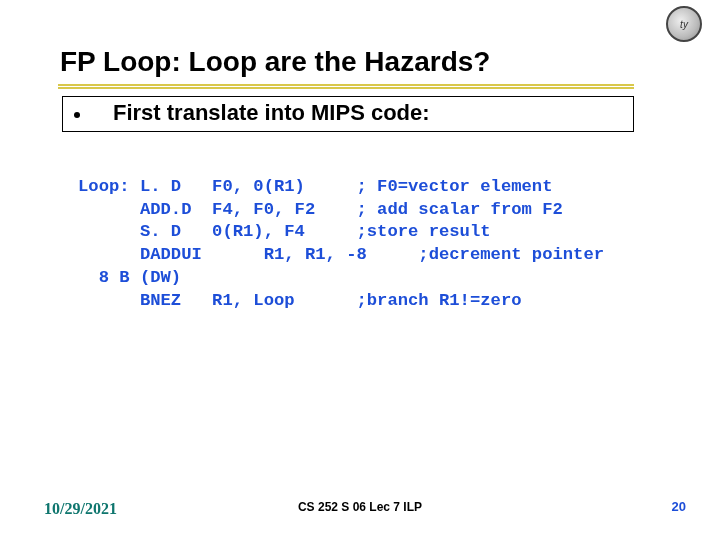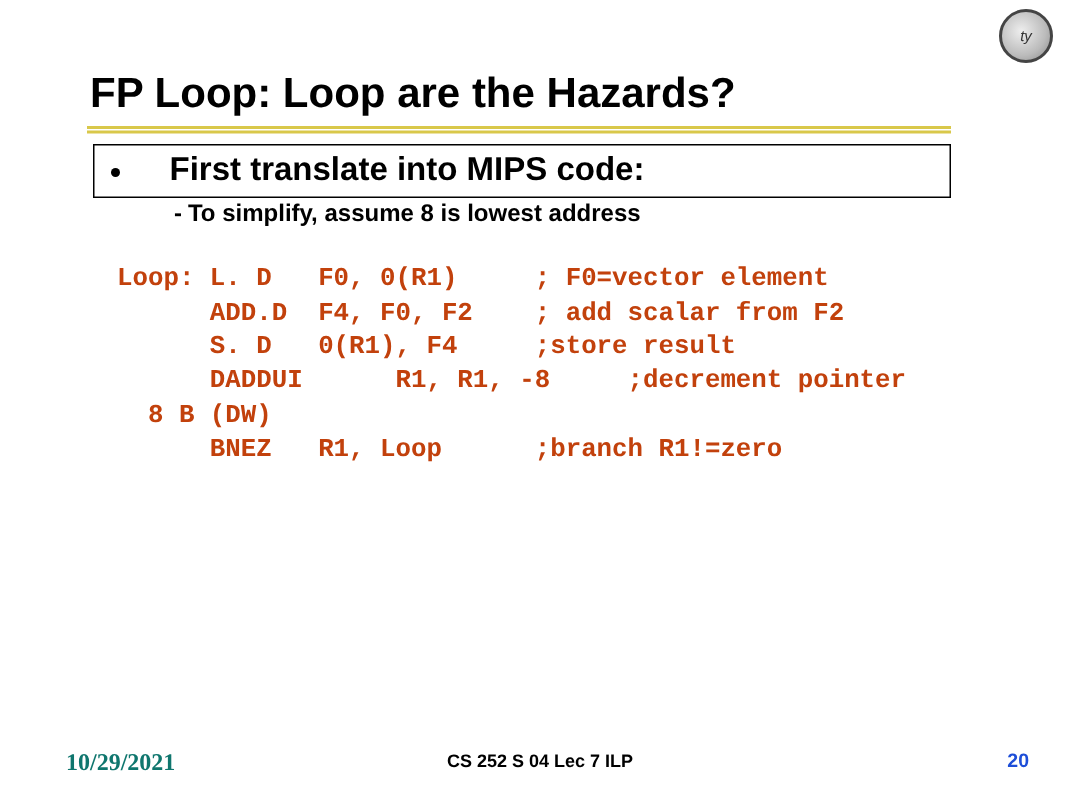--- a/index.html
+++ b/index.html
@@ -8,21 +8,21 @@
   .logo { position: absolute; top: 6px; right: 18px; width: 36px; height: 36px; border-radius: 50%; border: 2px solid #444; background: radial-gradient(circle at 40% 40%, #eee, #bbb 60%, #888); display:flex; align-items:center; justify-content:center; font-size:10px; color:#333; font-style:italic;}
   .title { position: absolute; top: 46px; left: 60px; font-family: "Arial Black", Arial, sans-serif; font-weight: 900; font-size: 28px; color: #000; }
   .underline { position: absolute; top: 84px; left: 58px; width: 576px; height: 6px; }
   .underline .l1 { position:absolute; top:0; left:0; width:100%; height:2px; background:#d9c84a; }
   .underline .l2 { position:absolute; top:3px; left:0; width:100%; height:2px; background:#d9c84a; }
   .bullet1 { position: absolute; top: 100px; left: 74px; font-family: "Comic Sans MS", "Arial Black", Arial, sans-serif; font-weight: 700; font-size: 22px; color:#000; display:flex; align-items:flex-start;gap:15px; }
   .bullet1 .dot { width:6px; height:6px; background:#000; border-radius:50%; margin-top:12px; margin-right:18px; flex:0 0 auto; }
   .boxrule { position:absolute; top:96px; left:62px; width:572px; height:36px; border:1px solid #000; pointer-events:none; }
   .sub { position:absolute; top:134px; left:116px; font-family: "Comic Sans MS", Arial, sans-serif; font-weight:700; font-size:16px; color:#000; }
   .sub .dash { margin-right:4px; }
-  .code { position:absolute; top:176px; left:78px; font-family: "Courier New", monospace; font-weight:700; font-size:17.2px; color:#c2410c; line-height:1.32; white-space:pre; }
+  .code { position:absolute; top:176px; left:78px; font-family: "Courier New", monospace; font-weight:700; font-size:17.2px; color:#1d4ed8; line-height:1.32; white-space:pre; }
   .footer-date { position:absolute; bottom:22px; left:44px; font-family:"Times New Roman", serif; font-weight:700; font-size:16px; color:#0f766e; }
   .footer-center { position:absolute; bottom:26px; left:0; width:720px; text-align:center; font-family:Arial, sans-serif; font-weight:700; font-size:12px; color:#000; }
   .footer-num { position:absolute; bottom:26px; right:34px; font-family:Arial, sans-serif; font-weight:700; font-size:13px; color:#1d4ed8; }
 </style>
 </head>
 <body>
 
 <div class="slide">
   <div class="logo">
       <span>ty</span>
@@ -32,27 +32,24 @@
   <div class="underline">
     <div class="l1"></div>
       <div class="l2"></div>
   </div>
 
   <div class="boxrule"></div>
   <div class="bullet1">
     <span class="dot"></span>
     <span>First translate into MIPS code:</span>
   </div>
-  <div class="sub">
-    <span class="dash">-</span><span>To simplify, assume 8 is lowest address</span>
-  </div>
 
   <div class="code">Loop: L. D   F0, 0(R1)     ; F0=vector element
       ADD.D  F4, F0, F2    ; add scalar from F2
       S. D   0(R1), F4     ;store result
       DADDUI      R1, R1, -8     ;decrement pointer
   8 B (DW)
       BNEZ   R1, Loop      ;branch R1!=zero</div>
 
   <div class="footer-date">10/29/2021</div>
-  <div class="footer-center">CS 252 S 04 Lec 7 ILP</div>
+  <div class="footer-center">CS 252 S 06 Lec 7 ILP</div>
   <div class="footer-num">20</div>
 </div>
 
 </body></html>

